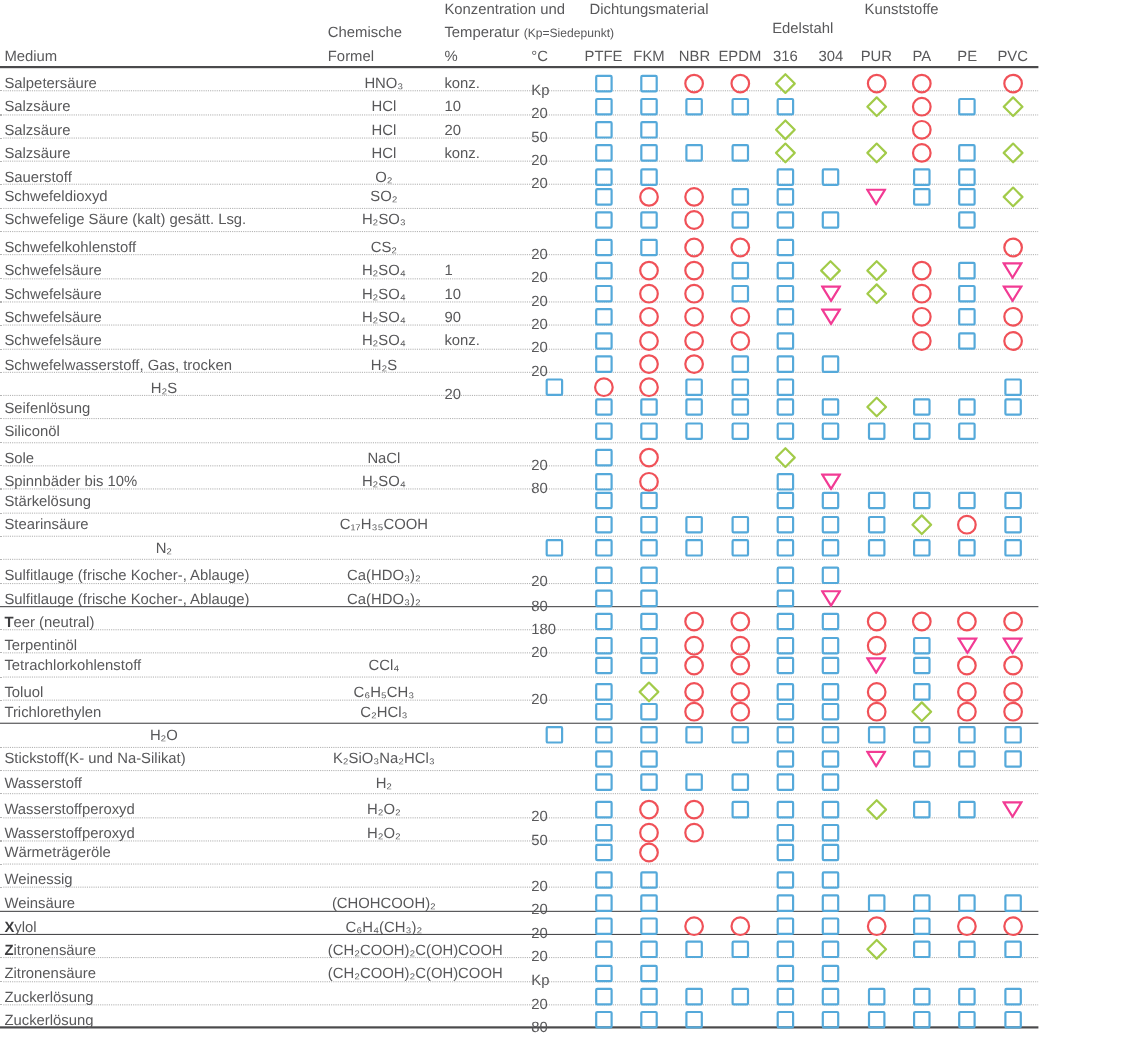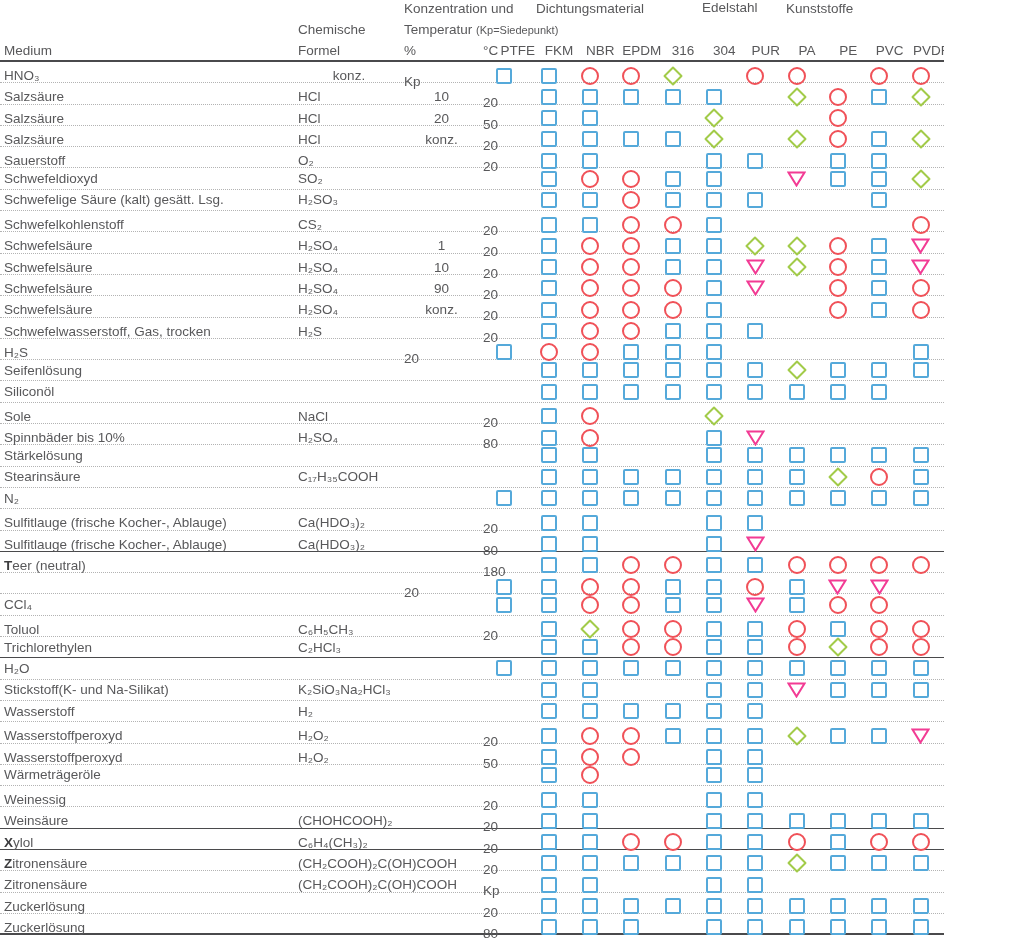--- a/index.html
+++ b/index.html
@@ -6,44 +6,44 @@
   .page{
     position:relative;width:944px;height:943px;background:#fff;
     font-family:"Liberation Sans","DejaVu Sans",sans-serif;
     font-size:13.5px;color:var(--text,#58585a);overflow:hidden;
   }
   
   .thead{position:absolute;top:0;left:0;width:1024px;height:62px;border-bottom:2px solid var(--solid,#4a4a4c);box-sizing:border-box;}
   .h{position:absolute;white-space:nowrap;}
   .pos-konz{left:404px;top:1px;}
   .pos-dicht{left:536px;top:1px;}
-  .pos-edel{left:702px;top:0;}
+  .pos-edel{left:702px;top:18px;}
   .pos-kunst{left:786px;top:1px;}
   .pos-chem{left:298px;top:22px;}
   .pos-temp{left:404px;top:22px;}
   .note{font-size:11px;letter-spacing:0;}
   .pos-medium{left:4px;top:43px;}
   .pos-formel{left:298px;top:43px;text-align:right;}
   .pos-pct{left:404px;top:43px;}
   .pos-c{left:483px;top:43px;}
-  .mat-row{position:absolute;left:497px;top:43px;width:496px;display:grid;grid-template-columns:repeat(12,1fr);}
+  .mat-row{position:absolute;left:528px;top:43px;width:496px;display:grid;grid-template-columns:repeat(12,1fr);}
   .mat-row span{text-align:center;white-space:nowrap;}
   
   .tbody{position:absolute;top:62px;left:0;width:1024px;}
   .row{
     display:grid;grid-template-columns:294px 106px 79px 49px repeat(12,41.333px);
     height:21.3px;align-items:center;box-sizing:border-box;
     border-bottom:1px dotted var(--dot,#b3b3b3);
   }
   .row.section-end{border-bottom:1.6px solid var(--solid,#4a4a4c);}
   .tbody .row:last-child{border-bottom:2px solid var(--solid,#4a4a4c);}
   .cell{white-space:nowrap;overflow:visible;}
   .cell.medium{padding-left:4px;}
-  .cell.formula{padding-left:4px;}
-  .cell.conc{padding-left:4px;text-align:center;}
+  .cell.formula{padding-left:4px;text-align:center;}
+  .cell.conc{padding-left:4px;}
   .cell.temp{padding-left:4px;margin-top:12px;}
   .cell b{font-weight:700;color:#3d3d3f;}
   .cell.sym{display:flex;justify-content:center;align-items:center;height:100%;}
   .sym-s{width:12px;height:12px;border:2px solid var(--blue,#55a9da);border-radius:2px;}
   .sym-c{width:14px;height:14px;border:2px solid var(--red,#f05158);border-radius:50%;}
   .sym-d{width:10px;height:10px;border:2px solid var(--green,#a2cb49);border-radius:1px;transform:rotate(45deg);}
   .sym-t{display:flex;align-items:center;justify-content:center;}
   .sym-t svg{display:block;}
 </style>
 </head>
@@ -71,20 +71,21 @@
         <span>PUR</span>
         <span>PA</span>
         <span>PE</span>
         <span>PVC</span>
         <span>PVDF</span>
         <span>POM</span>
       </div>
   </header>
   <div class="tbody">
       <div class="row">
+        <div class="cell medium">Salpetersäure</div>
         <div class="cell formula">HNO₃</div>
         <div class="cell conc">konz.</div>
         <div class="cell temp">Kp</div>
         <div class="cell sym">
           <span class="sym-s"></span>
         </div>
         <div class="cell sym">
           <span class="sym-s"></span>
         </div>
         <div class="cell sym">
@@ -950,20 +951,21 @@
         <div class="cell sym">
           <span class="sym-c"></span>
         </div>
         <div class="cell sym">
           <span class="sym-c"></span>
         </div>
         <div class="cell sym"></div>
         <div class="cell sym"></div>
       </div>
       <div class="row">
+        <div class="cell medium">Terpentinöl</div>
         <div class="cell formula"></div>
         <div class="cell conc"></div>
         <div class="cell temp">20</div>
         <div class="cell sym">
           <span class="sym-s"></span>
         </div>
         <div class="cell sym">
           <span class="sym-s"></span>
         </div>
         <div class="cell sym">
@@ -995,20 +997,21 @@
           <span class="sym-t">
             <svg width="19" height="16" viewBox="0 0 19 16">
               <polygon points="1.5,1.5 17.5,1.5 9.5,14.5" fill="none" stroke="#f23b94" stroke-width="2"></polygon>
             </svg>
           </span>
         </div>
         <div class="cell sym"></div>
         <div class="cell sym"></div>
       </div>
       <div class="row">
+        <div class="cell medium">Tetrachlorkohlenstoff</div>
         <div class="cell formula">CCl₄</div>
         <div class="cell conc"></div>
         <div class="cell temp"></div>
         <div class="cell sym">
           <span class="sym-s"></span>
         </div>
         <div class="cell sym">
           <span class="sym-s"></span>
         </div>
         <div class="cell sym">

